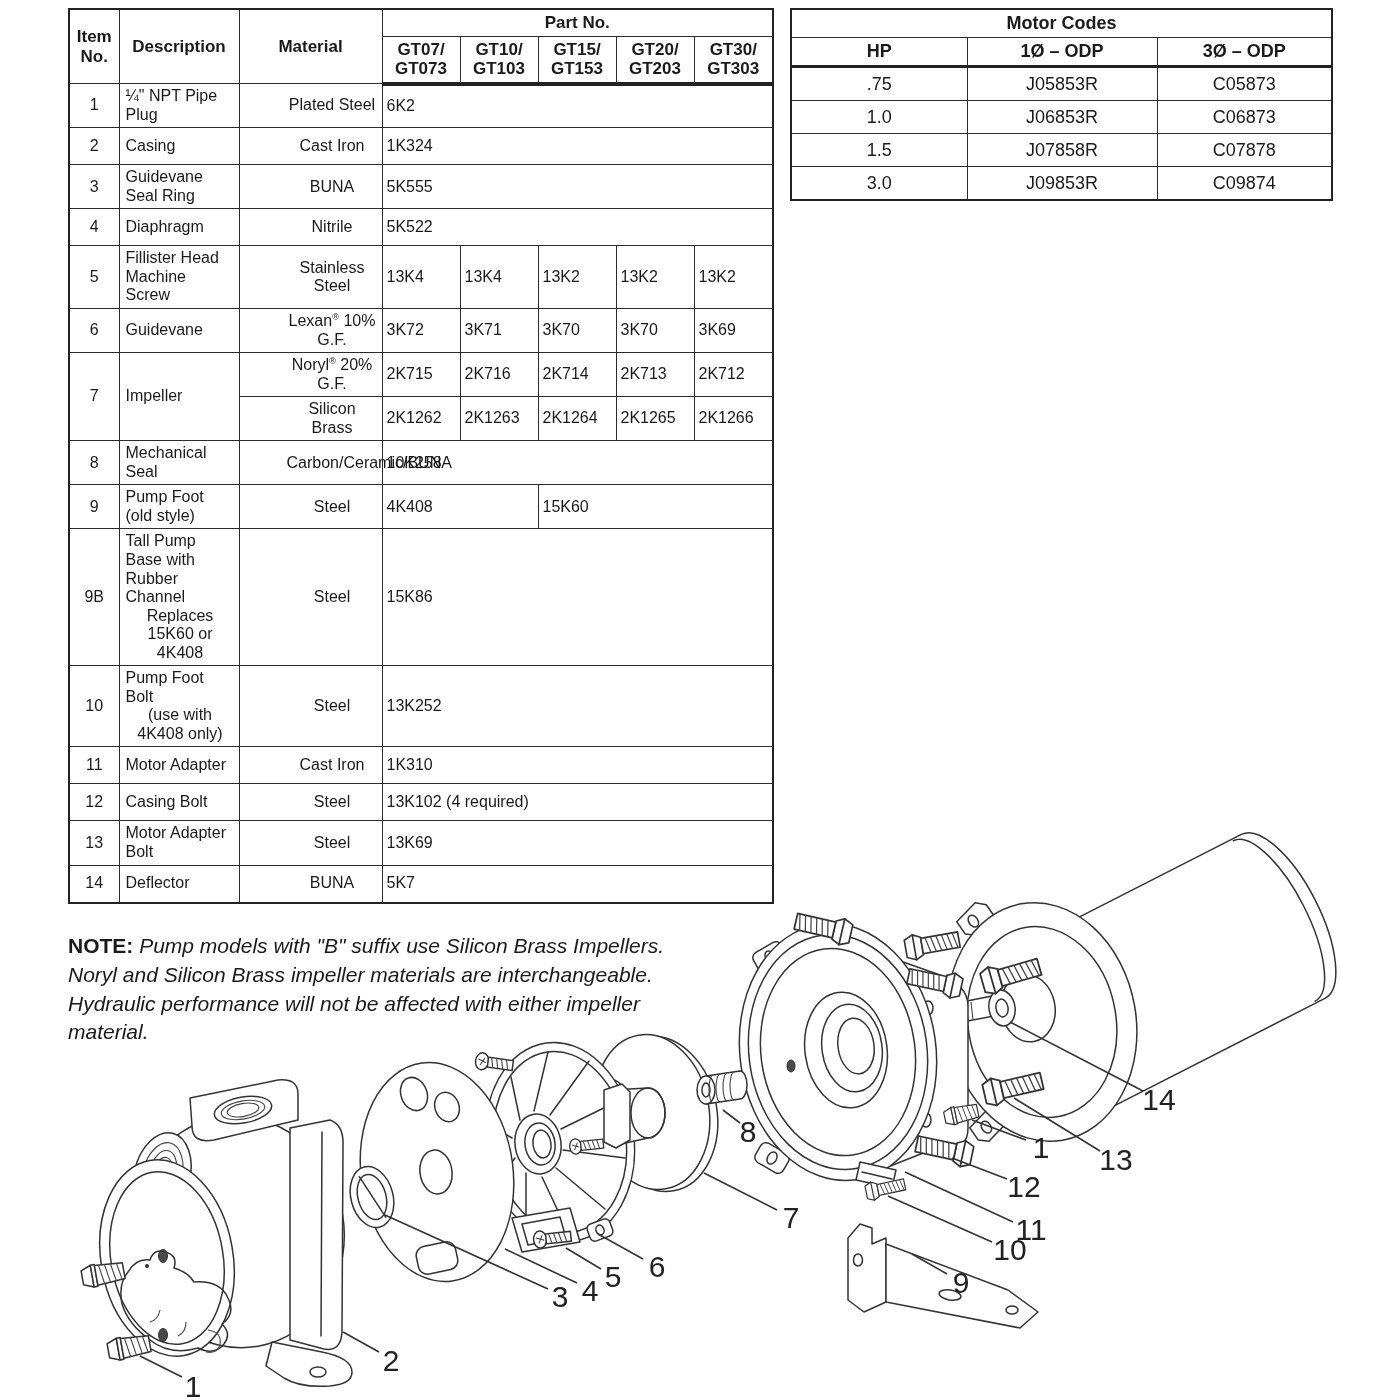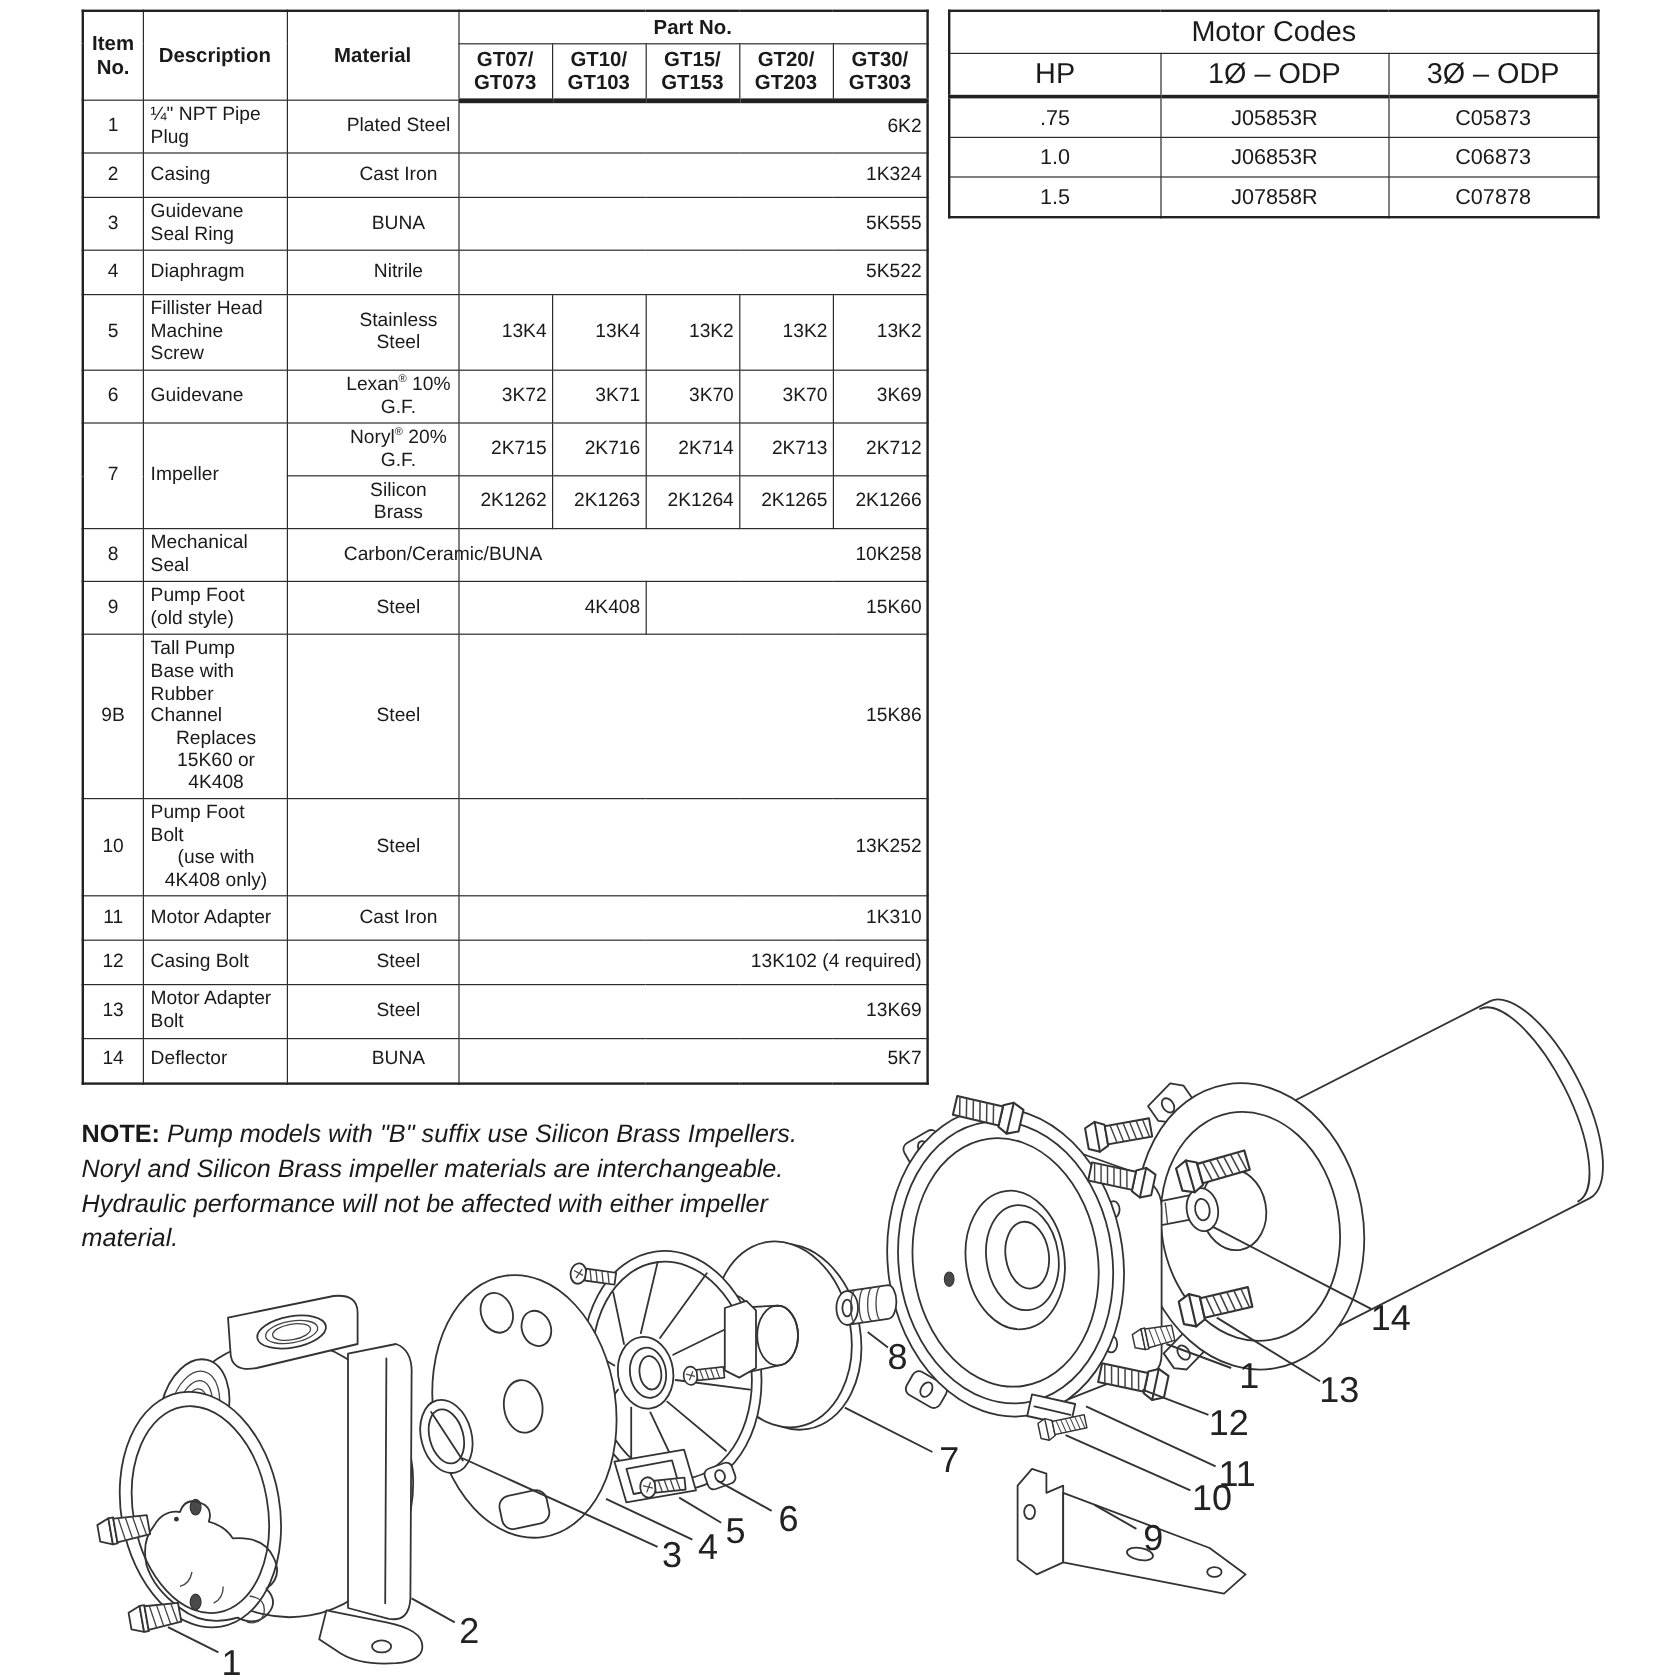--- a/index.html
+++ b/index.html
@@ -10,27 +10,27 @@
   table{border-collapse:collapse;background:#fff;}
   
   #parts-table{position:absolute;left:68px;top:8px;width:704px;table-layout:fixed;border:2.5px solid #222;}
   #parts-table th,#parts-table td{border:1.5px solid #2b2b2b;vertical-align:middle;padding:3px 4px;}
   #parts-table th{font-size:17px;font-weight:bold;text-align:center;white-space:pre-line;line-height:1.15;}
   #parts-table thead tr.models-row th{border-bottom:4px solid #222;}
   #parts-table td{font-size:16px;line-height:1.16;}
   #parts-table td.c-item{text-align:center;}
   #parts-table td.c-desc{text-align:left;padding-left:6px;}
   #parts-table td.c-mat{text-align:center;padding-left:47px;}
-  #parts-table td.c-part{text-align:right;height:30px;}
+  #parts-table td.c-part{text-align:left;height:30px;}
   #parts-table td .bold{font-weight:normal;text-align:center;}
   sup{font-size:58%;vertical-align:super;line-height:0;}
   
   #motor-codes{position:absolute;left:790px;top:8px;width:541px;table-layout:fixed;border:2.5px solid #222;}
   #motor-codes th,#motor-codes td{border:1.5px solid #2b2b2b;text-align:center;vertical-align:middle;}
-  #motor-codes th{font-size:24px;font-weight:normal;padding:3px 4px;}
+  #motor-codes th{font-size:18px;font-weight:bold;padding:3px 4px;}
   #motor-codes thead tr.cols-row th{border-bottom:3.5px solid #222;}
   #motor-codes td{font-size:18px;padding:4px 20px;height:24px;}
   
   #note{position:absolute;left:68px;top:932px;width:648px;font-size:21px;line-height:1.37;}
   #note .note-label{font-weight:bold;font-style:normal;}
   #note .note-text{font-style:italic;}
   
   #diagram{position:absolute;left:0;top:0;width:1400px;height:1400px;}
   #diagram .ln{stroke:#333;stroke-width:1.5;fill:none;stroke-linecap:round;stroke-linejoin:round;}
   #diagram .fw{stroke:#333;stroke-width:1.5;fill:#fff;stroke-linejoin:round;}
@@ -452,18 +452,23 @@
       <tr>
         <td>1.0</td>
         <td>J06853R</td>
         <td>C06873</td>
       </tr>
       <tr>
         <td>1.5</td>
         <td>J07858R</td>
         <td>C07878</td>
       </tr>
+      <tr>
+        <td>3.0</td>
+        <td>J09853R</td>
+        <td>C09874</td>
+      </tr>
     </tbody>
 </table>
 
 <div id="note">
   <span class="note-label">NOTE:</span><span class="note-text"> Pump models with "B" suffix use Silicon Brass Impellers. Noryl and Silicon Brass impeller materials are interchangeable. Hydraulic performance will not be affected with either impeller material.</span>
 </div>
 
 </body></html>

